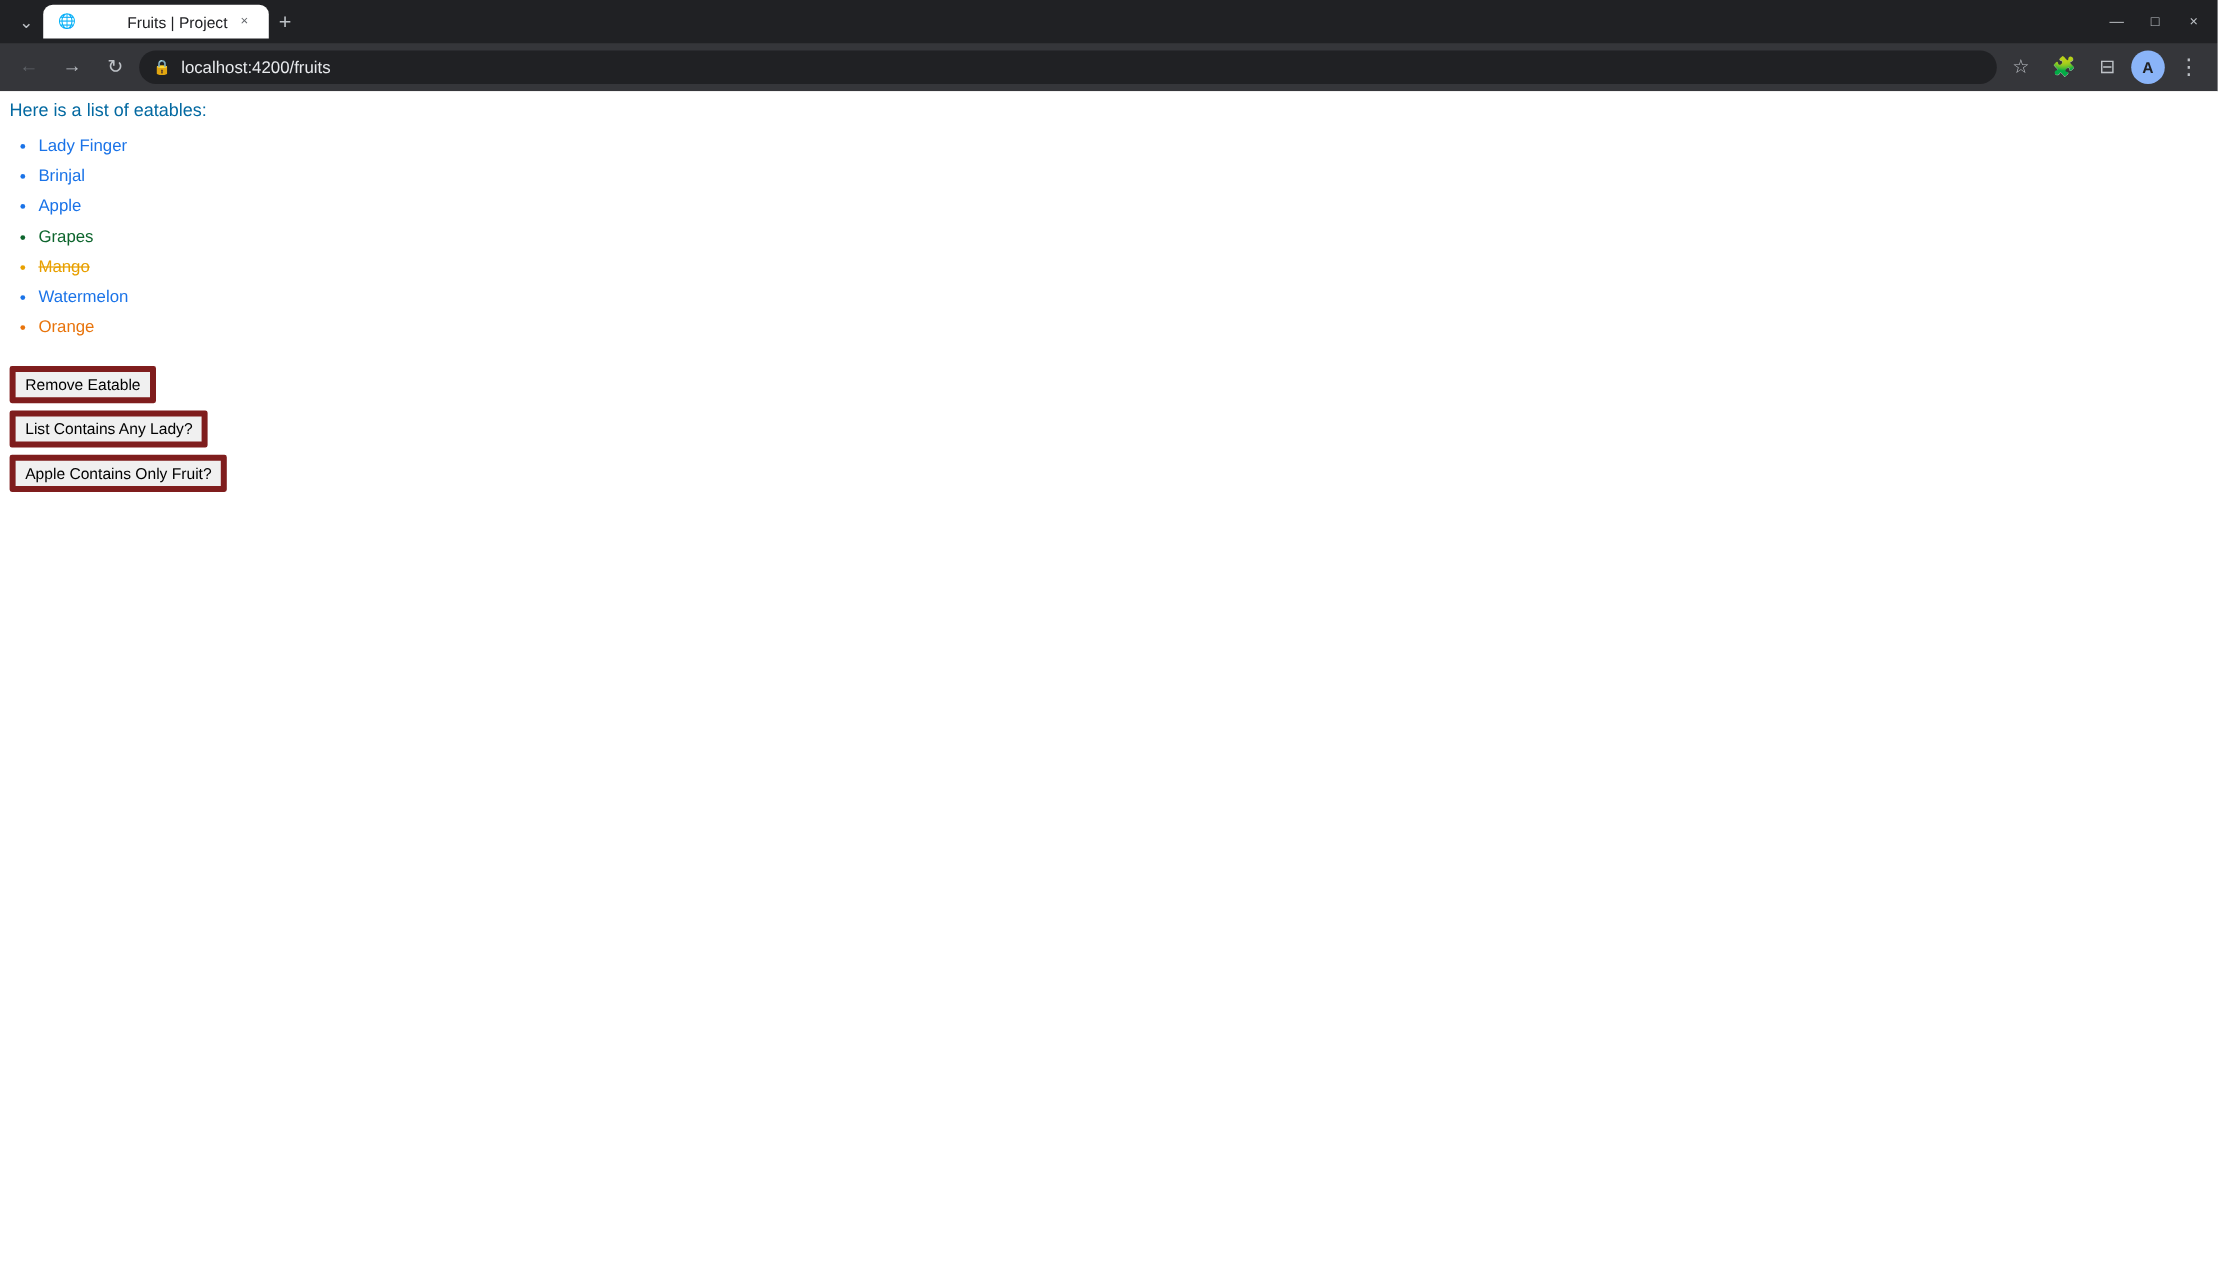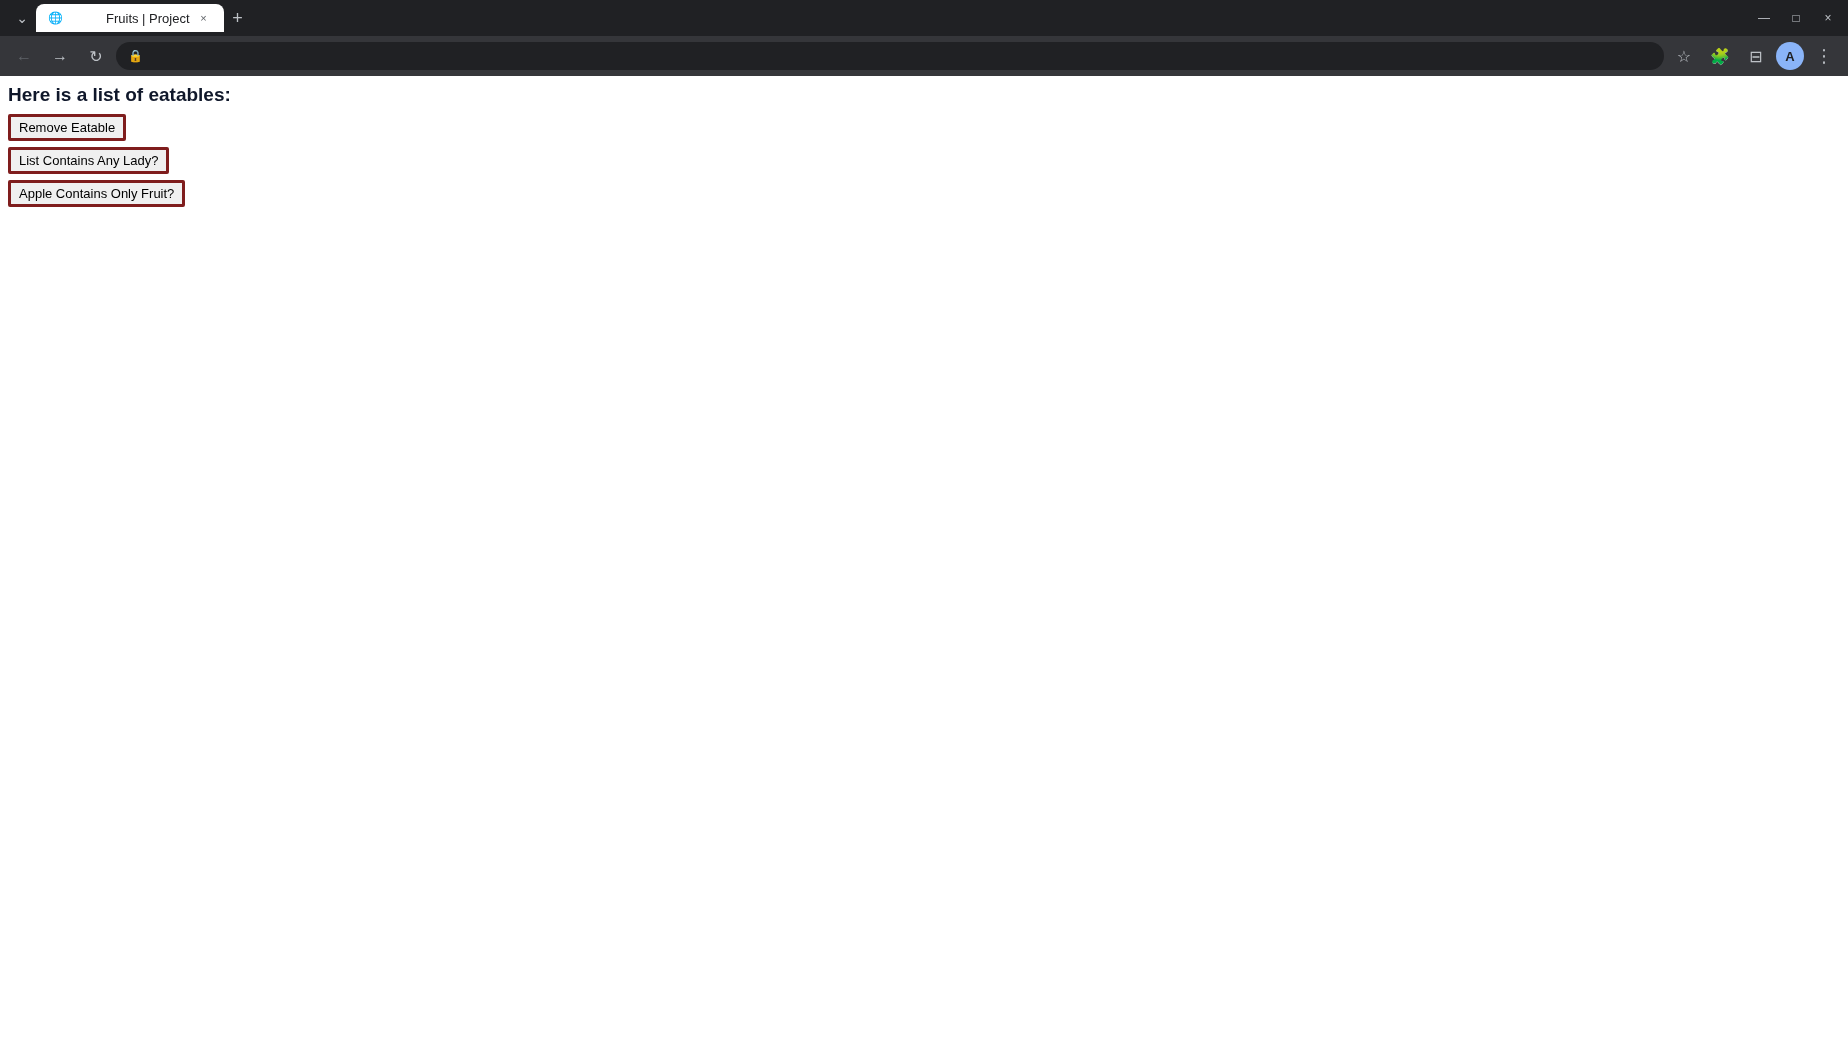--- a/index.html
+++ b/index.html
@@ -219,23 +219,23 @@
       font-size: 18px;
     }
 
     
     .page-content {
       padding: 8px 8px;
       background: #ffffff;
     }
 
     .page-heading {
-      font-size: 19px;
-      font-weight: bold;
-      color: #0f172a;
+      font-size: 15px;
+      font-weight: normal;
+      color: #0369a1;
       margin-bottom: 8px;
     }
 
     .eatables-list {
       list-style: disc;
       padding-left: 24px;
       margin-bottom: 20px;
       line-height: 1.8;
     }
 
@@ -255,21 +255,21 @@
       display: flex;
       flex-direction: column;
       gap: 6px;
       margin-top: 8px;
     }
 
     .action-btn {
       display: inline-block;
       padding: 3px 8px;
       background: #f0f0f0;
-      border: 3px solid #7f1d1d;
+      border: 5px solid #7f1d1d;
       border-radius: 2px;
       font-size: 13px;
       color: #000000;
       cursor: pointer;
       width: fit-content;
     }
 
     .tab-bar-tabs {
       display: flex;
       align-items: flex-end;
@@ -307,20 +307,21 @@
       <span>←</span>
     </div>
     <div class="nav-btn">
       <span>→</span>
     </div>
     <div class="nav-btn">
       <span>↻</span>
     </div>
     <div class="address-bar">
       <span class="address-lock">🔒</span>
+      <span class="address-text">localhost:4200/fruits</span>
     </div>
     <div class="nav-bar-right">
       <div class="nav-icon-btn">
         <span>☆</span>
       </div>
       <div class="nav-icon-btn">
         <span>🧩</span>
       </div>
       <div class="nav-icon-btn">
         <span>⊟</span>
@@ -331,19 +332,42 @@
       <div class="menu-btn">
         <span>⋮</span>
       </div>
     </div>
   </div>
 </div>
 
 <div class="page-content">
   <p class="page-heading">Here is a list of eatables:</p>
 
+  <ul class="eatables-list">
+    <li class="item-lady-finger">
+      <span>Lady Finger</span>
+    </li>
+    <li class="item-brinjal">
+      <span>Brinjal</span>
+    </li>
+    <li class="item-apple">
+      <span>Apple</span>
+    </li>
+    <li class="item-grapes">
+      <span>Grapes</span>
+    </li>
+    <li class="item-mango">
+      <span>Mango</span>
+    </li>
+    <li class="item-watermelon">
+      <span>Watermelon</span>
+    </li>
+    <li class="item-orange">
+      <span>Orange</span>
+    </li>
+  </ul>
 
   <div class="button-section">
     <button class="action-btn">Remove Eatable</button>
     <button class="action-btn">List Contains Any Lady?</button>
     <button class="action-btn">Apple Contains Only Fruit?</button>
   </div>
 </div>
 
 </body></html>

